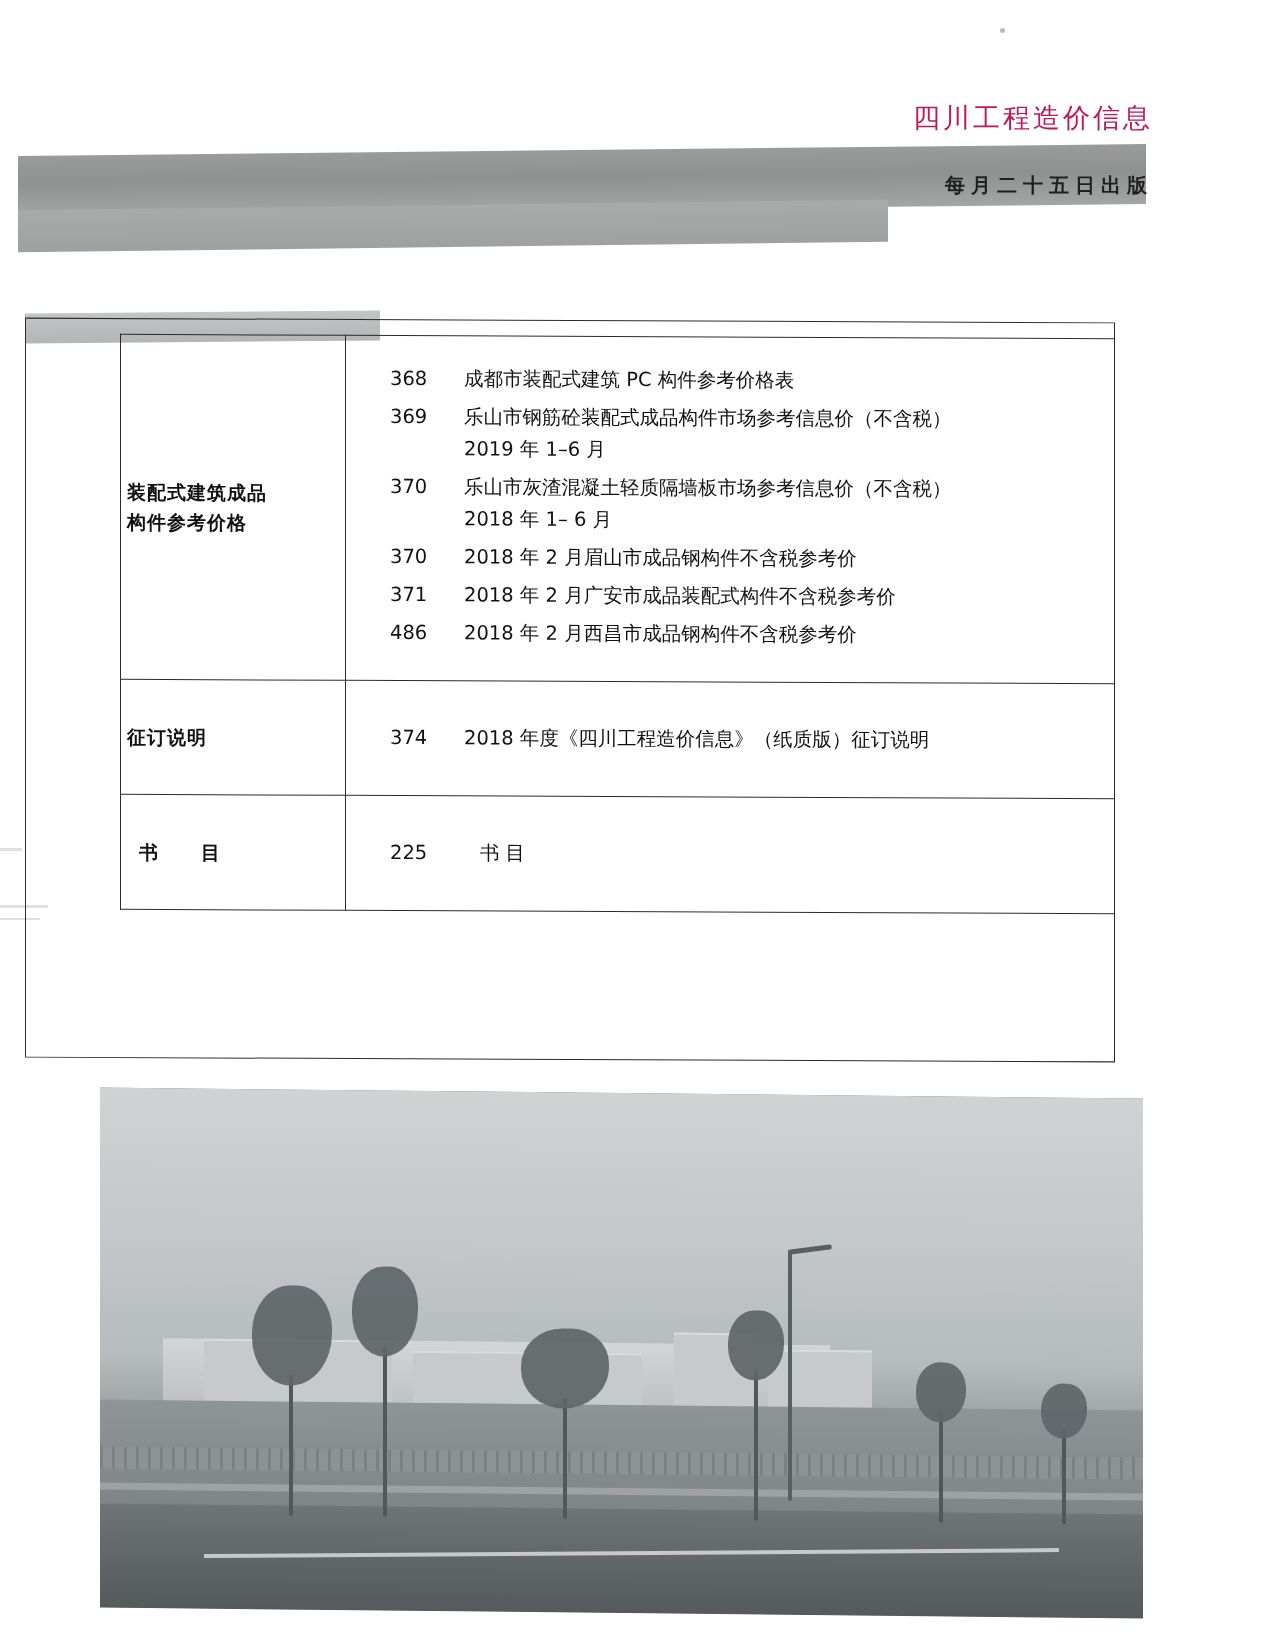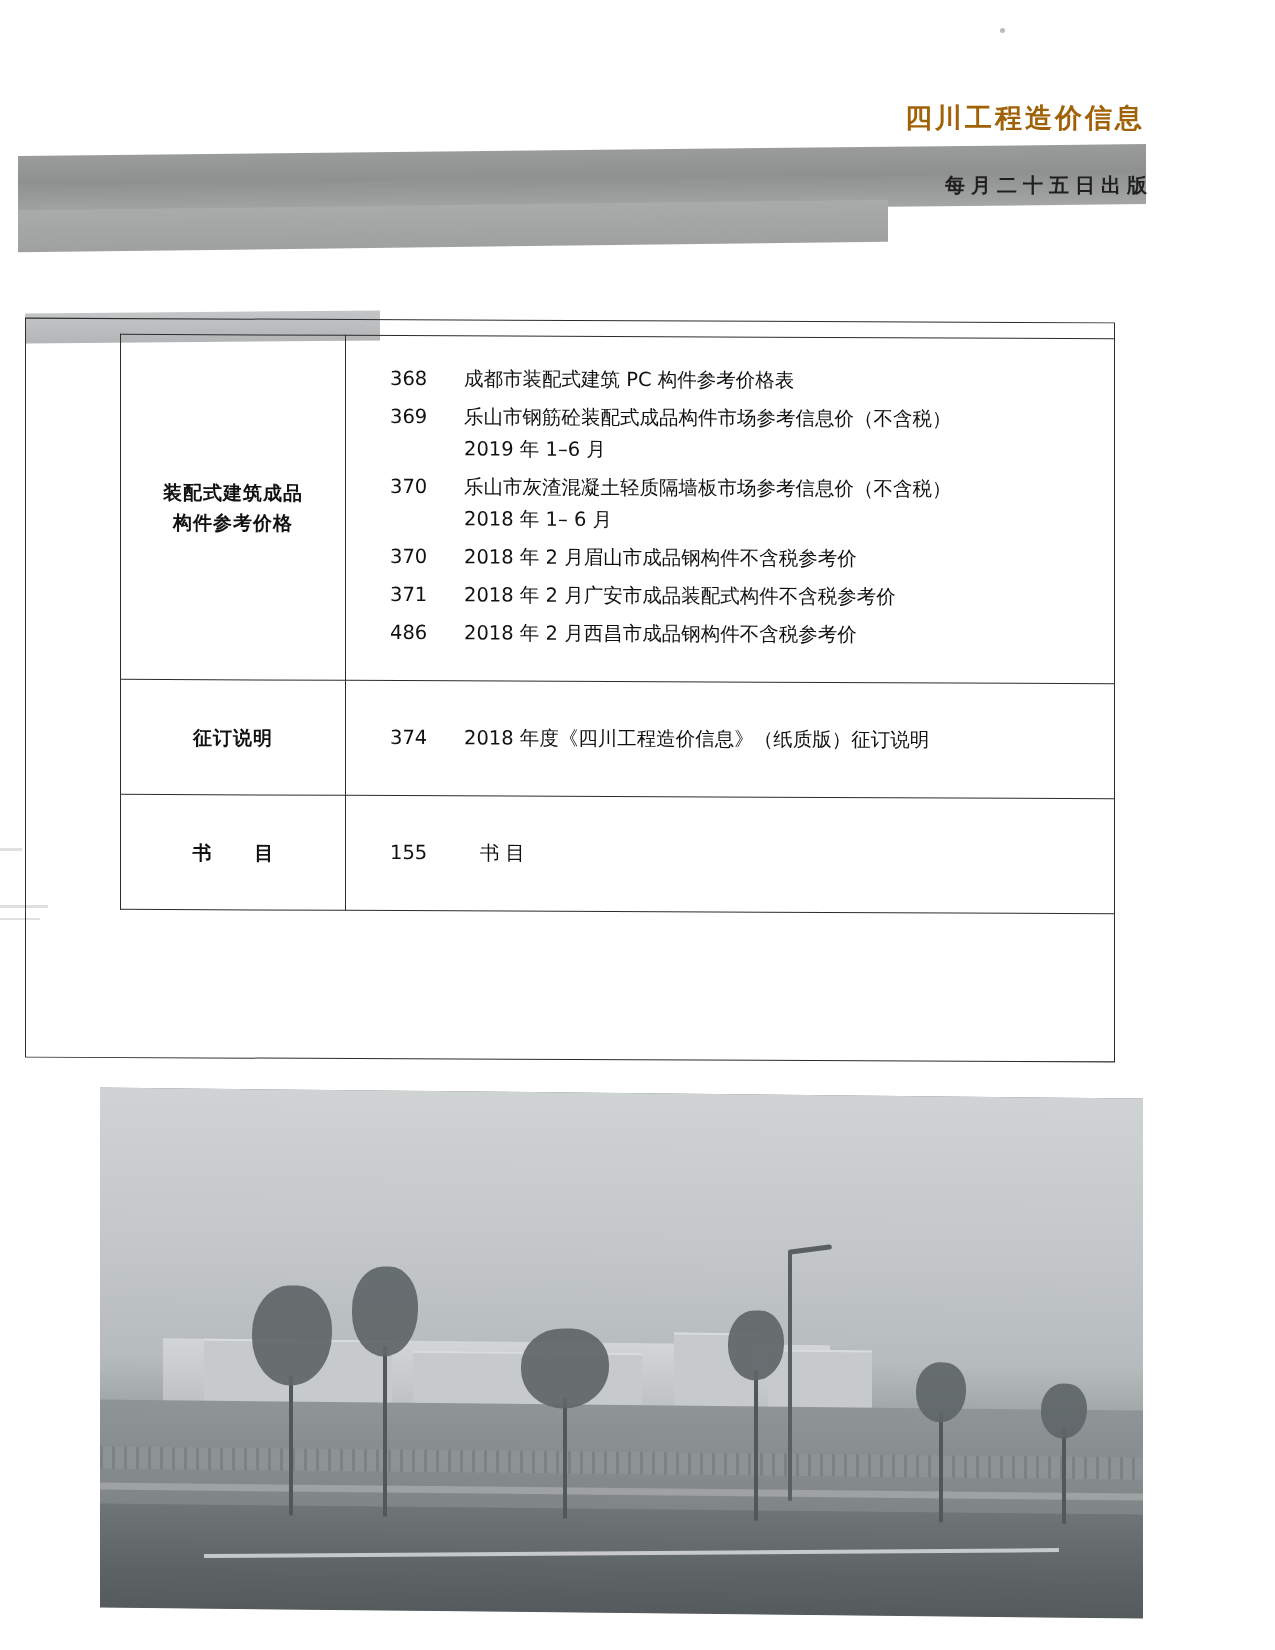--- a/index.html
+++ b/index.html
@@ -19,26 +19,26 @@
   
   .header-area {
     position: absolute;
     top: 0;
     left: 0;
     width: 1275px;
     height: 270px;
   }
   .masthead-title {
     position: absolute;
-    right: 130px;
+    right: 122px;
     top: 100px;
     font-size: 27px;
-    font-weight: bold;
+    font-weight: normal;
     letter-spacing: 3px;
-    color: #a16207;
+    color: #be185d;
     font-family: "DejaVu Sans", "Liberation Sans", sans-serif;
     white-space: nowrap;
   }
   .gray-bar {
     position: absolute;
     left: 18px;
     top: 150px;
     width: 1128px;
     height: 60px;
     background: linear-gradient(180deg, #9a9c9c 0%, #8f9191 45%, #a4a6a6 100%);
@@ -108,21 +108,21 @@
     border-collapse: collapse;
     transform: skewY(0.25deg);
   }
   .toc-table td {
     border: 1px solid #2c2c2c;
     vertical-align: middle;
     background: transparent;
   }
   .col-label {
     width: 212px;
-    text-align: center;
+    text-align: left;
     padding: 18px 6px;
   }
   .label-text {
     font-size: 19px;
     font-weight: bold;
     letter-spacing: 1px;
     line-height: 30px;
     color: #111;
   }
   .label-text.spaced {
@@ -366,21 +366,21 @@
         </div>
       </td>
     </tr>
 
     <tr class="row-last">
       <td class="col-label">
         <div class="label-text spaced">书　目</div>
       </td>
       <td class="col-items">
         <div class="entry">
-          <span class="page-no">155</span>
+          <span class="page-no">225</span>
           <span class="entry-text">书目</span>
         </div>
       </td>
     </tr>
   </tbody>
     </table>
 </div>
 
 <div class="photo">
   <div class="sky"></div>

